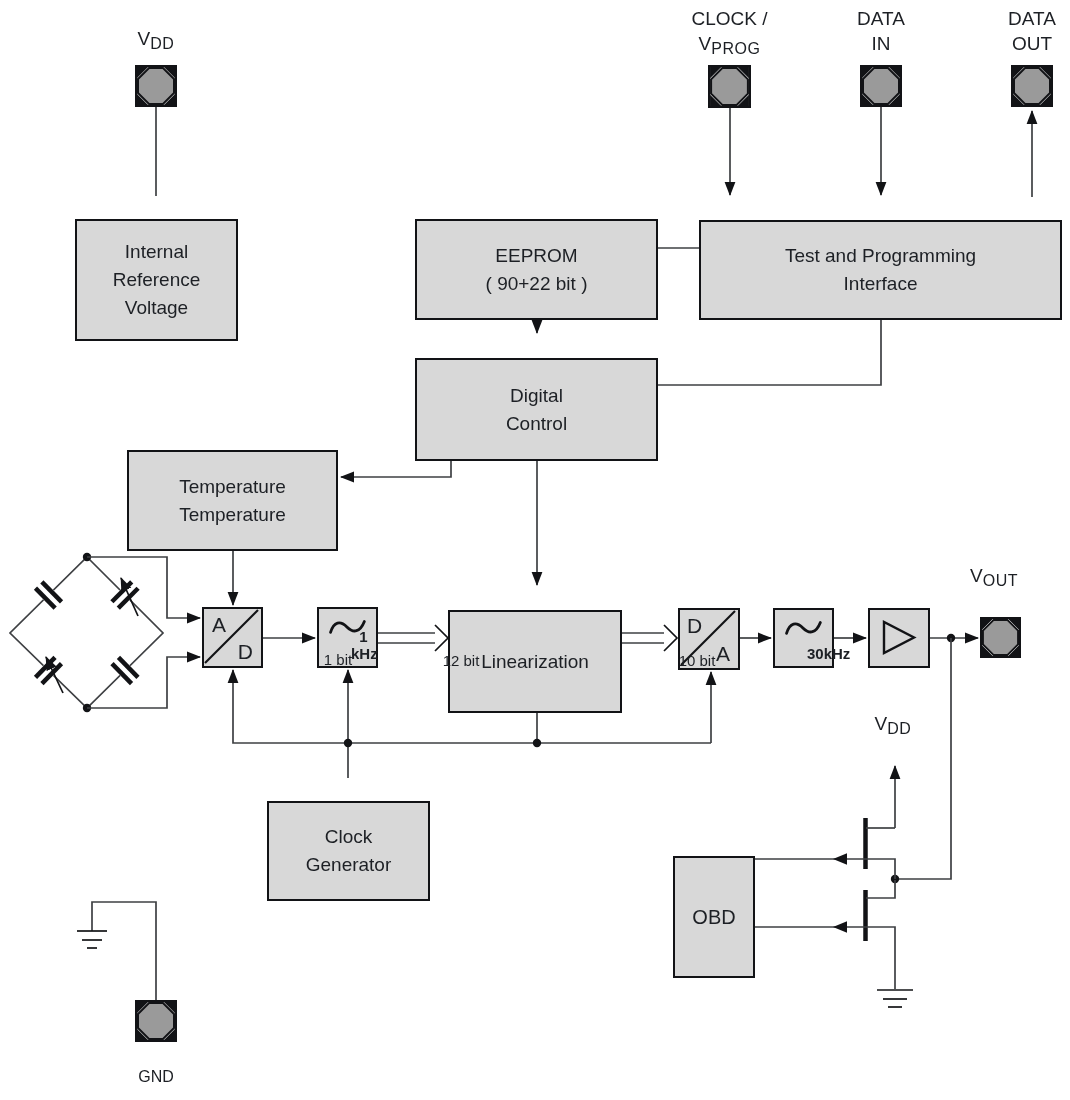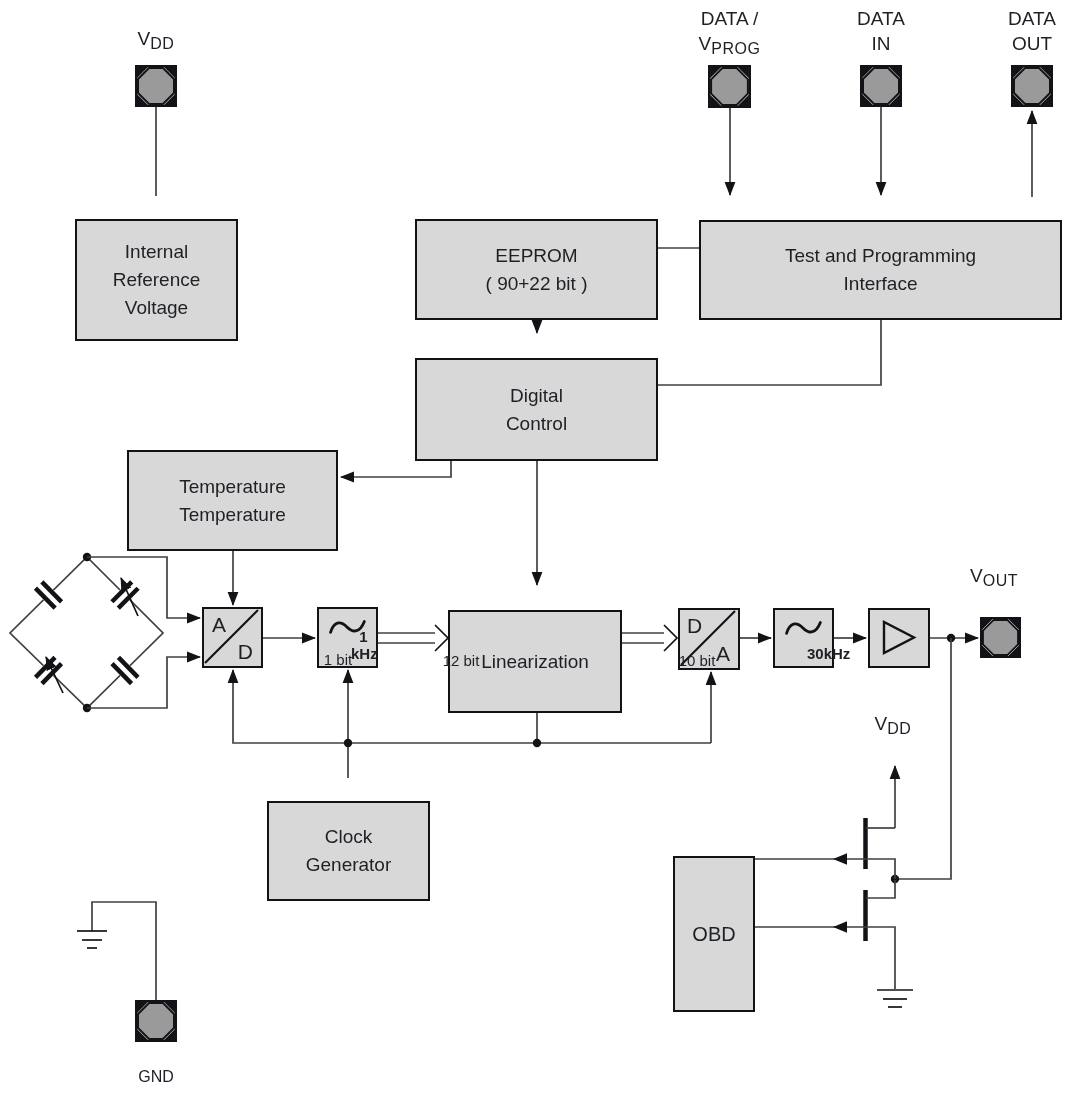--- a/index.html
+++ b/index.html
@@ -184,21 +184,21 @@
       <rect x="1" y="1" width="40" height="40" fill="#ffffff" stroke="#121316" stroke-width="2.4"></rect>
       <path fill="#121316" d="M2,2 L13,2 L2,13 Z M40,2 L29,2 L40,13 Z M2,40 L13,40 L2,29 Z M40,40 L29,40 L40,29 Z"></path>
       <polygon points="14,3 28,3 39,14 39,28 28,39 14,39 3,28 3,14" fill="#9a9a9a" stroke="#121316" stroke-width="2"></polygon>
     </svg>
   </div>
 
   <div class="lbl" style="left:106px;top:26px;width:100px">
     <span>V</span><span class="sub">DD</span>
   </div>
   <div class="lbl" style="left:657px;top:6px;width:145px">
-    <div>DATA /</div>
+    <div>CLOCK /</div>
     <div><span>V</span><span class="sub">PROG</span></div>
   </div>
   <div class="lbl" style="left:831px;top:6px;width:100px">
     <div>DATA</div>
     <div>IN</div>
   </div>
   <div class="lbl" style="left:982px;top:6px;width:100px">
     <div>DATA</div>
     <div>OUT</div>
   </div>
@@ -238,21 +238,21 @@
 
   <div class="block" style="left:448px;top:587px;width:174px;height:103px">
     <div>Linearization</div>
   </div>
 
   <div class="block" style="left:267px;top:778px;width:163px;height:100px">
     <div>Clock</div>
     <div>Generator</div>
   </div>
 
-  <div class="block" style="left:673px;top:833px;width:82px;height:156px;font-size:20px">
+  <div class="block" style="left:673px;top:833px;width:82px;height:122px;font-size:20px">
     <div>OBD</div>
   </div>
 
   <div class="sbox" style="left:202px;top:607px;width:61px;height:61px">
     <svg width="56" height="56" viewBox="0 0 56 56" style="position:absolute;left:0;top:0">
       <line x1="1" y1="54" x2="54" y2="1" stroke="#121316" stroke-width="2.2"></line>
     </svg>
     <span class="adletter" style="left:8px;top:5px">A</span>
     <span class="adletter" style="right:8px;bottom:4px">D</span>
   </div>

